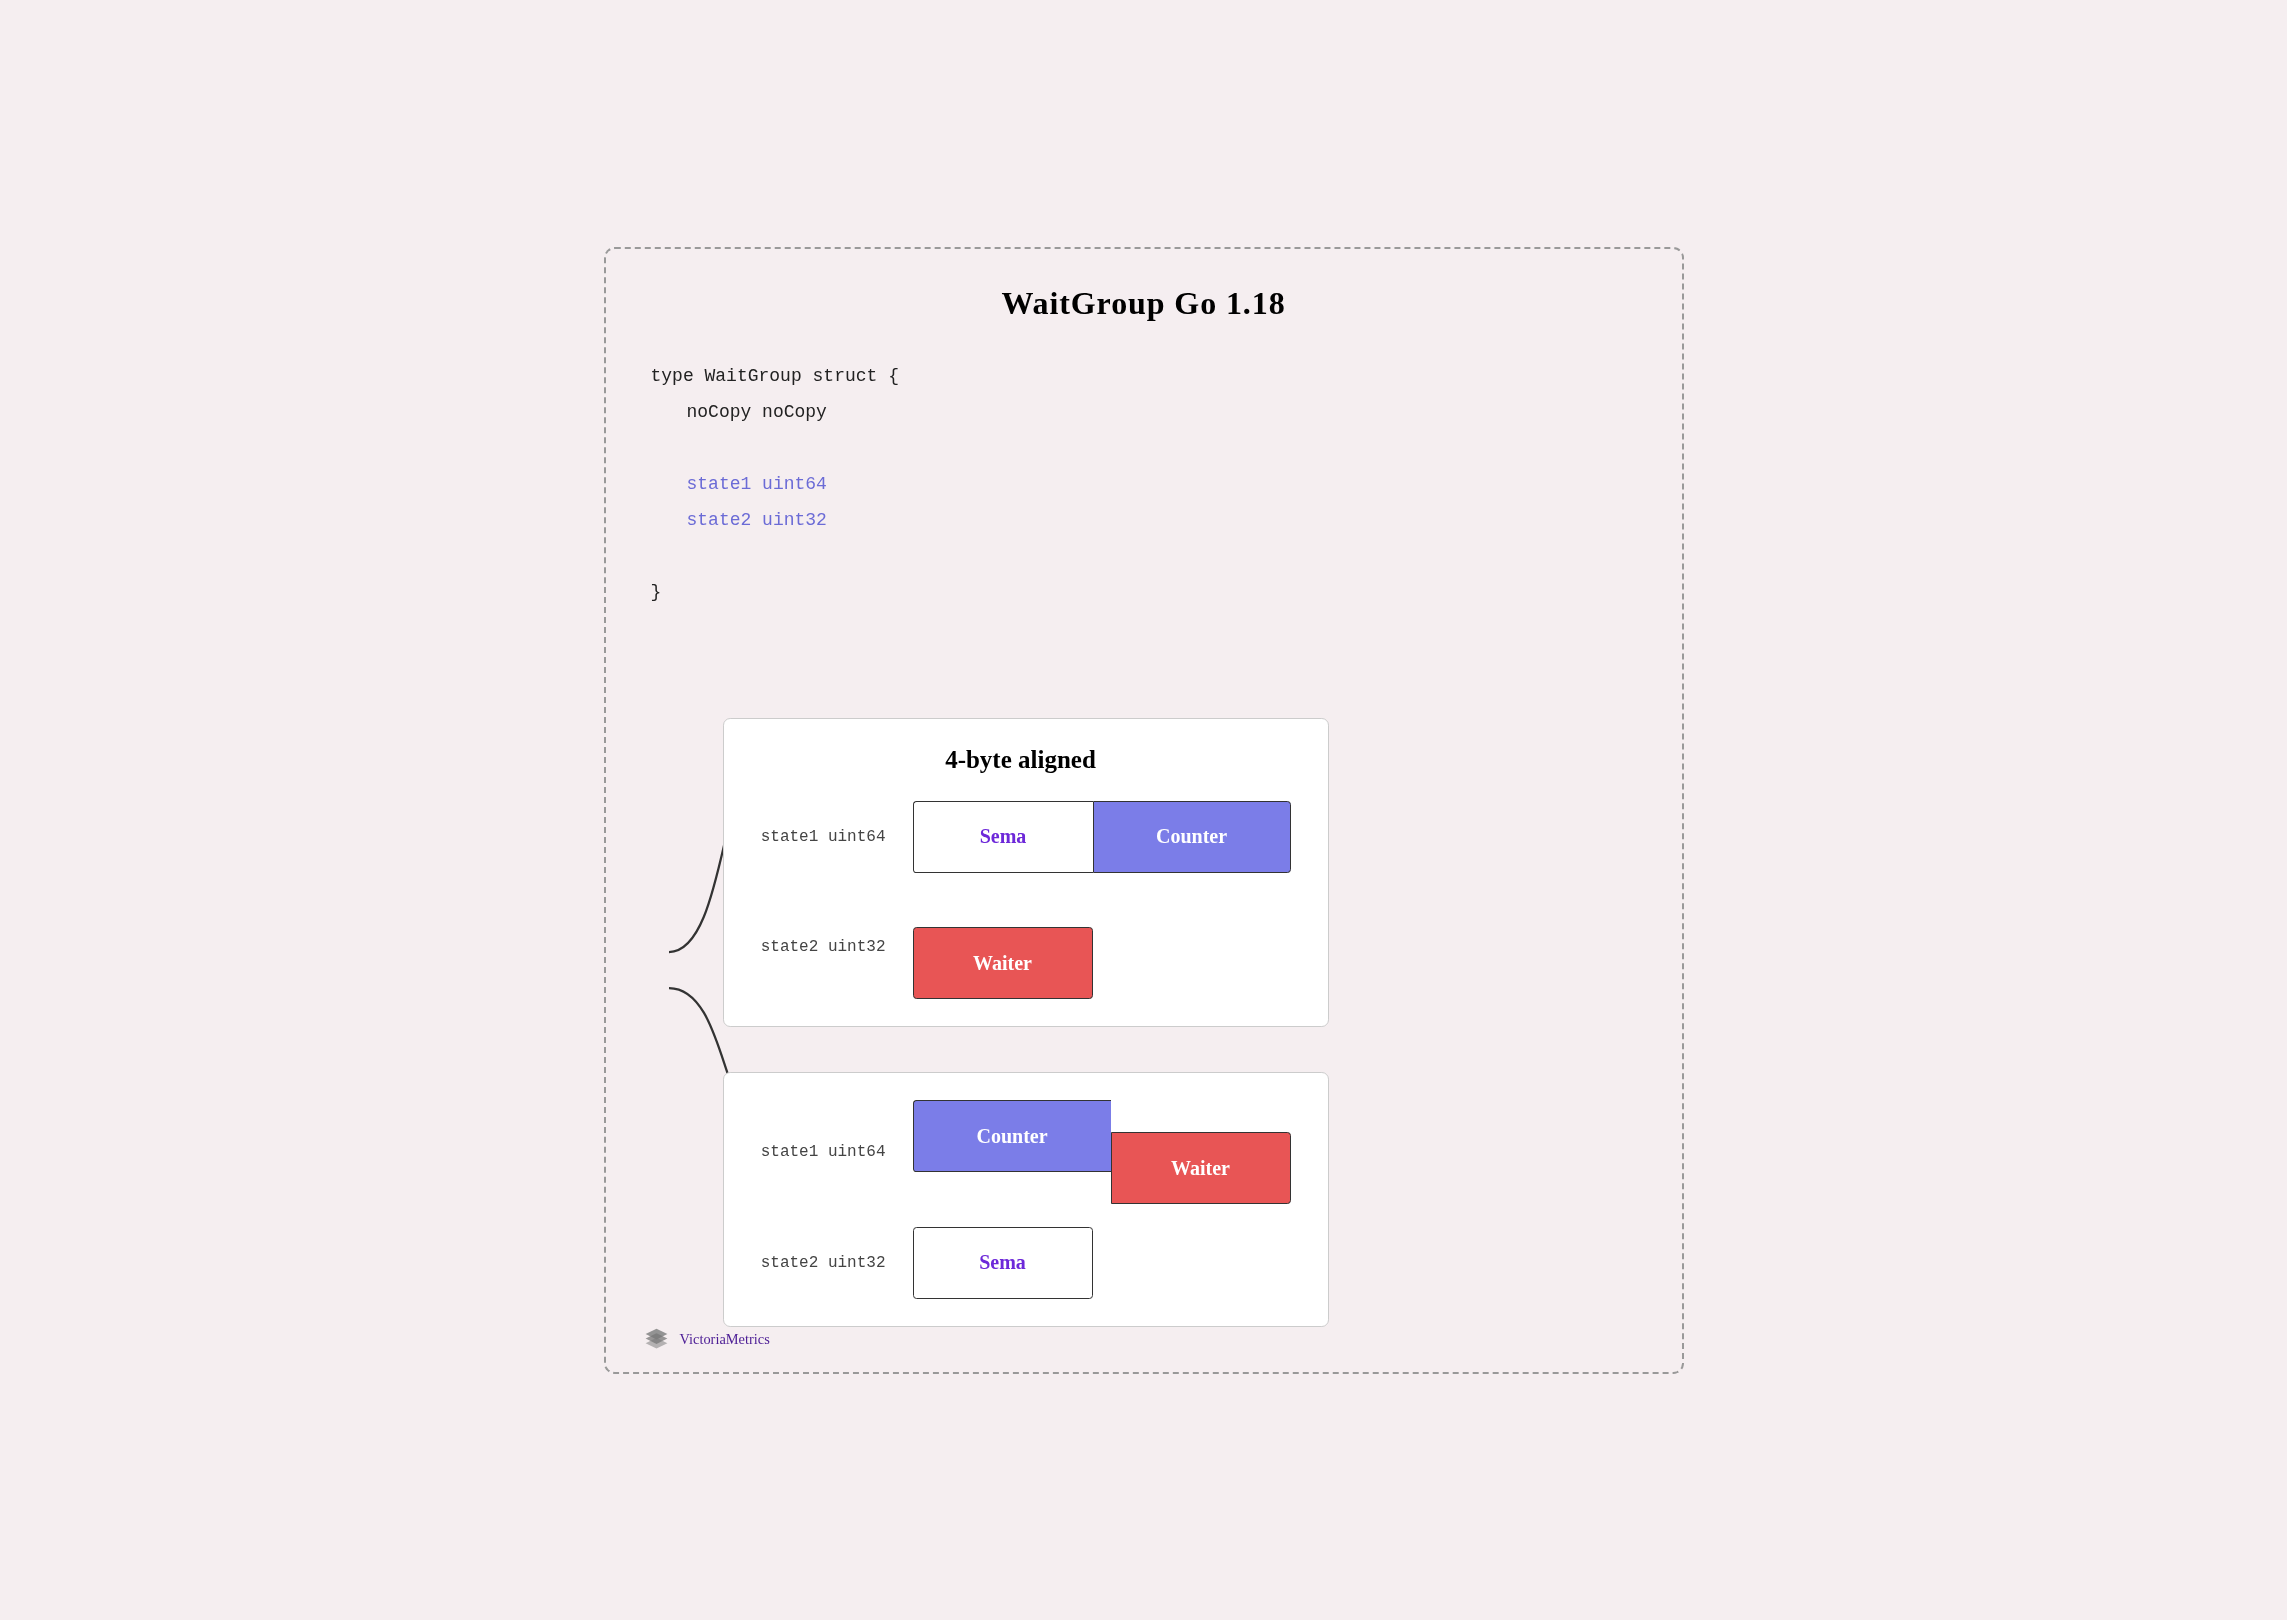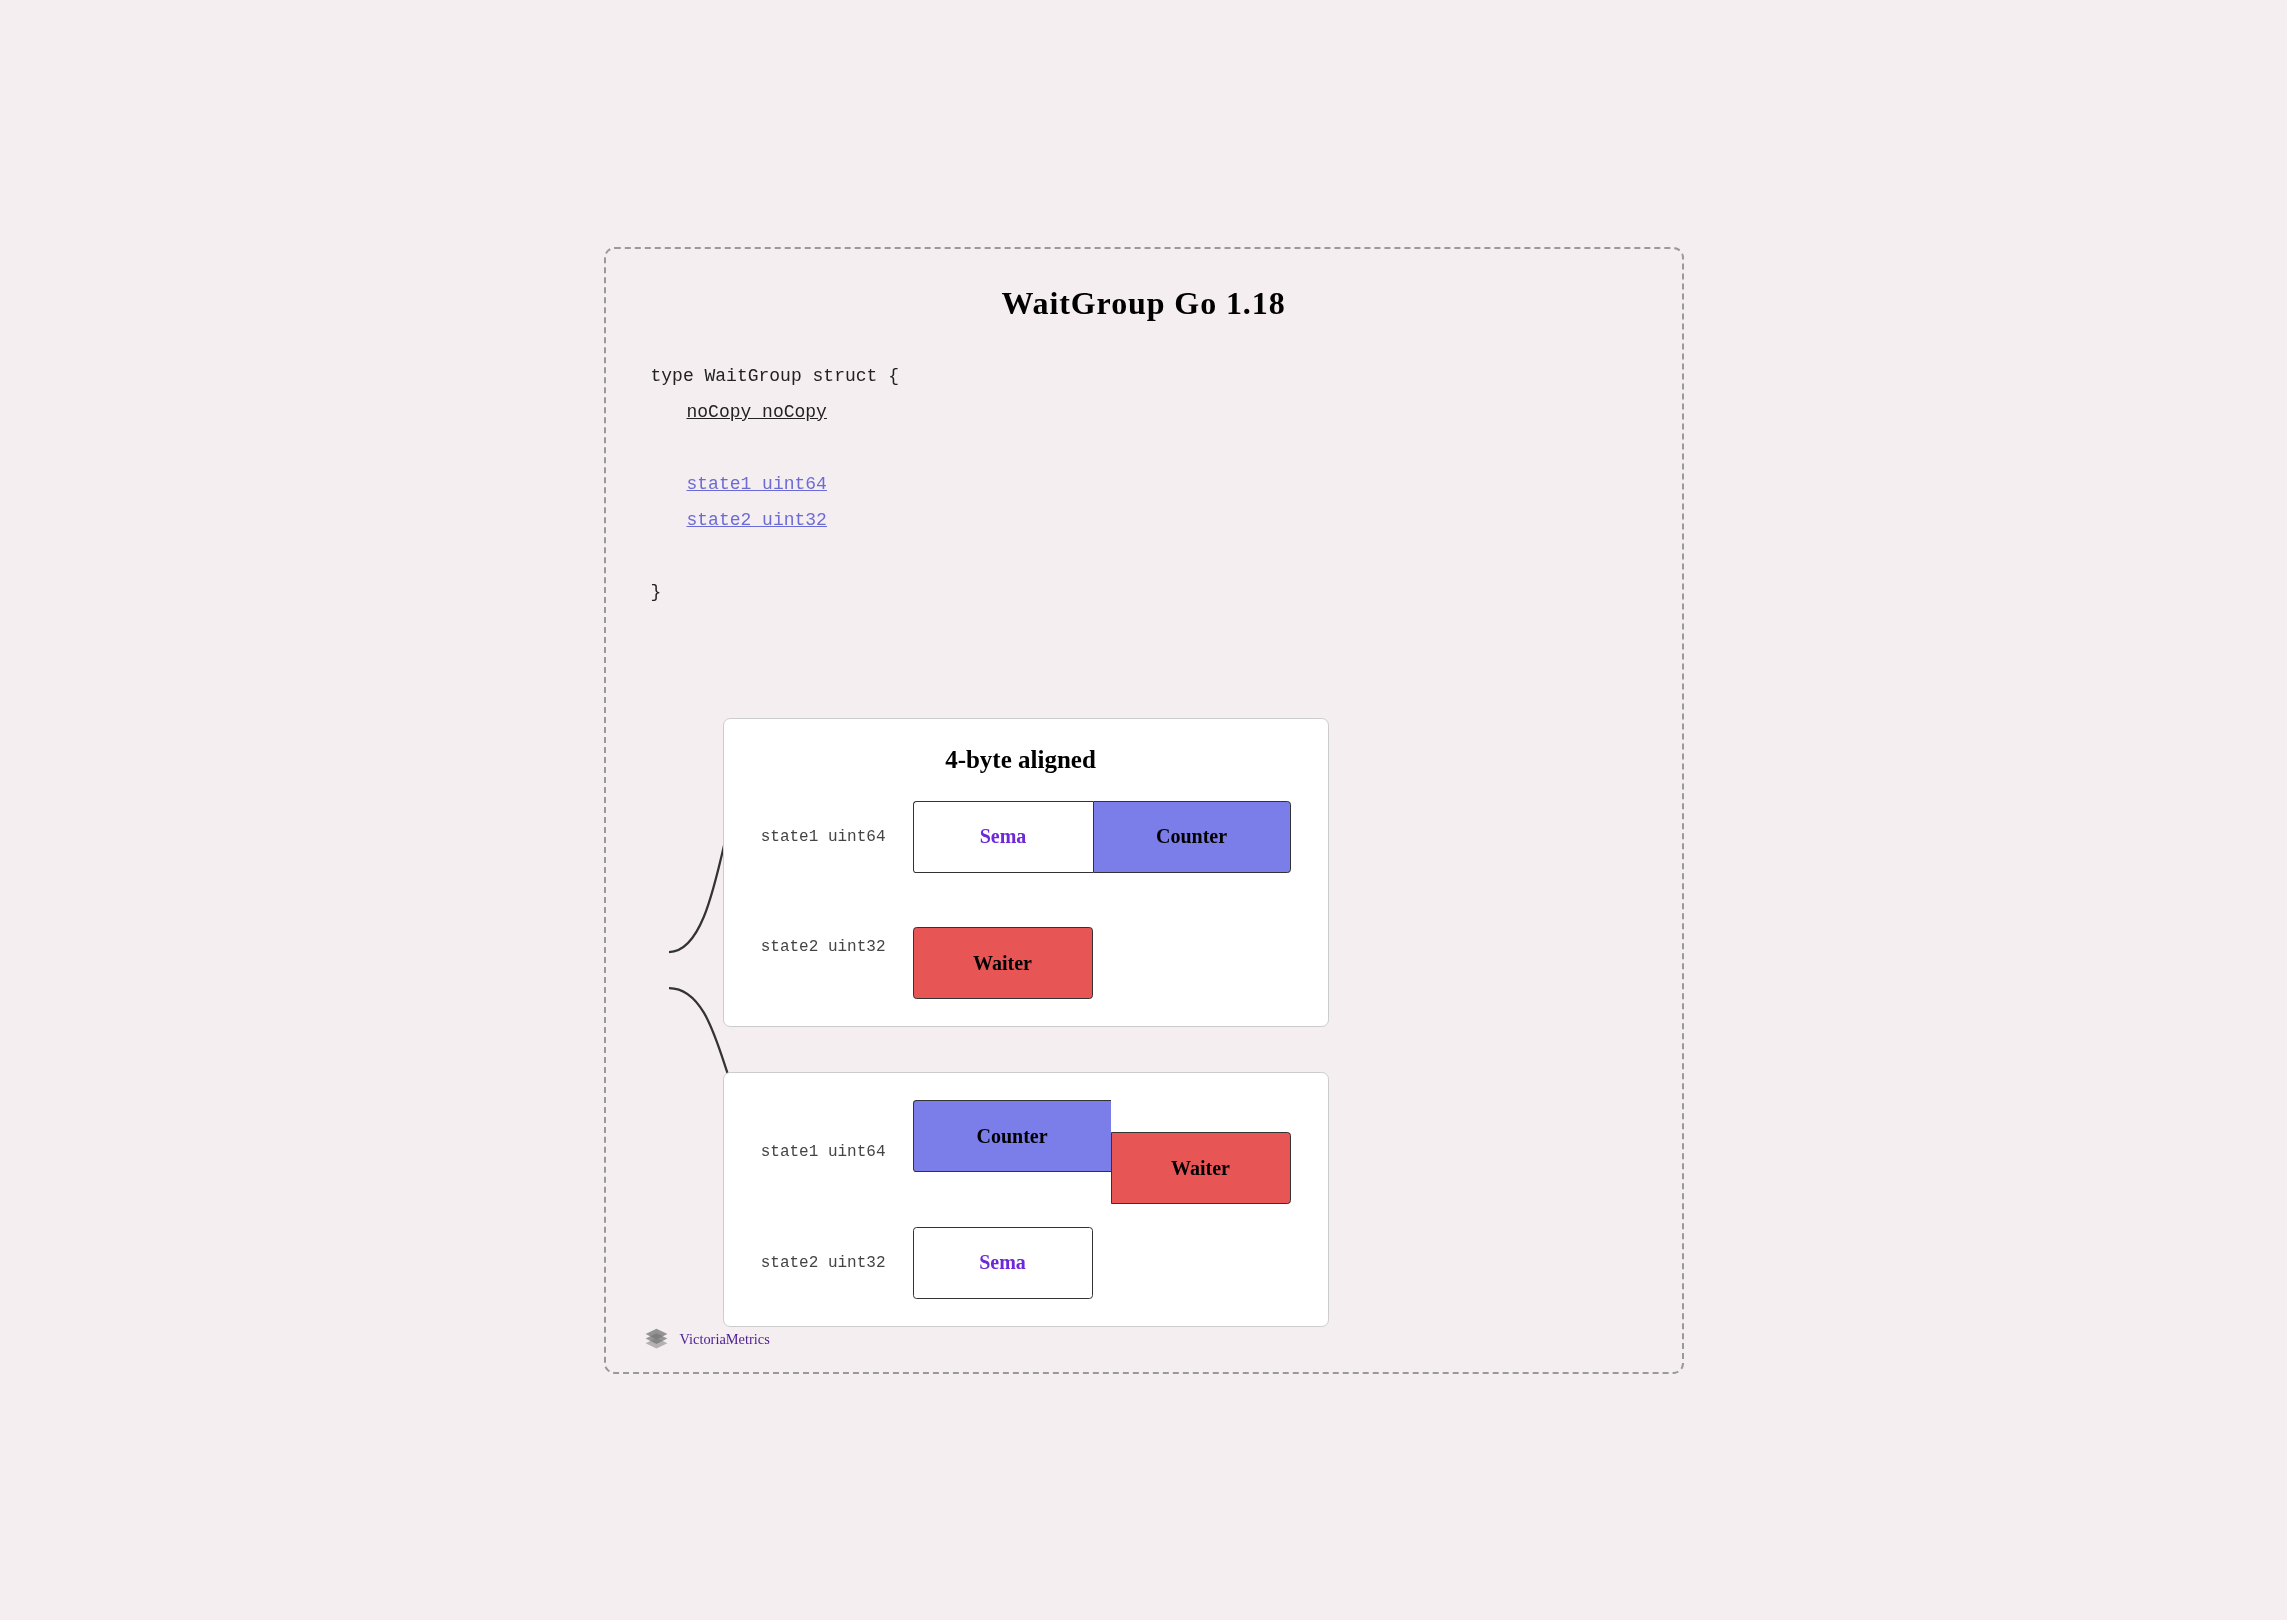--- a/index.html
+++ b/index.html
@@ -31,21 +31,20 @@
       letter-spacing: 0.9px;
     }
 
     .code-line {
       color: #222;
       white-space: nowrap;
     }
 
     .code-line.indent {
       padding-left: 36px;
-      text-decoration: underline;
     }
 
     .code-line.highlight {
       color: #6b6bd6;
     }
 
     
     .alignment-section {
       background: white;
       border: 1.8px solid #ccc;
@@ -82,21 +81,21 @@
       gap: 0;
     }
 
     .box {
       display: flex;
       align-items: center;
       justify-content: center;
       font-family: 'Georgia', serif;
       font-size: 20px;
       font-weight: 600;
-      color: #000000;
+      color: #ffffff;
       border: 1.8px solid #333;
       border-radius: 3.6px;
       height: 72px;
     }
 
     .box-white {
       background: white;
       color: #6d28d9;
       width: 180px;
     }

